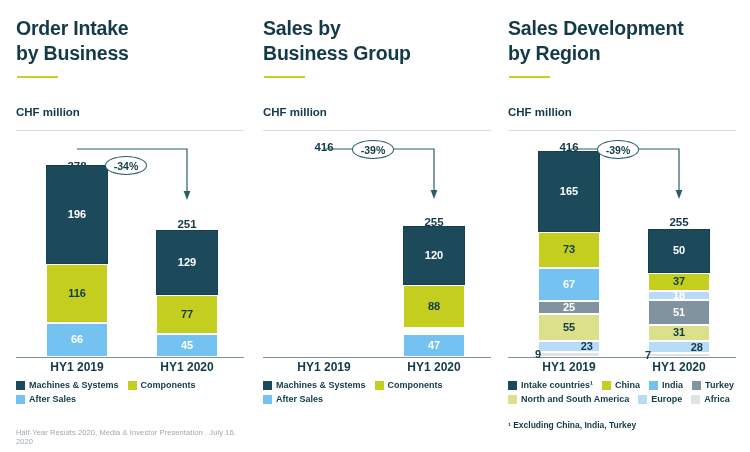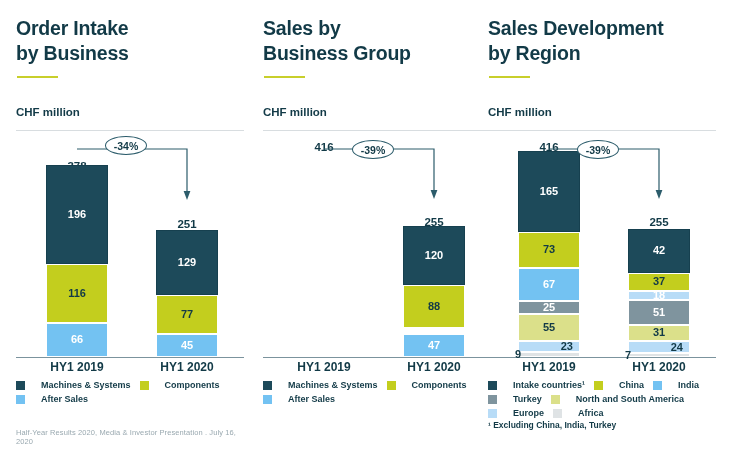--- a/index.html
+++ b/index.html
@@ -21,21 +21,21 @@
     height: 392px;
   }
   .panel {
     position: absolute;
     top: 0;
     width: 245px;
     height: 452px;
   }
   .panel-1 { left: 8px; }
   .panel-2 { left: 255px; }
-  .panel-3 { left: 480px; }
+  .panel-3 { left: 500px; }
 
   .panel-title {
     position: absolute;
     top: 16px;
     left: 8px;
     font-size: 19.5px;
     font-weight: bold;
     line-height: 1.28;
     color: #123a47;
     letter-spacing: -0.2px;
@@ -179,21 +179,21 @@
     top: 380px;
     width: 236px;
     display: flex;
     flex-wrap: wrap;
     align-items: center;
     gap: 4px 9px;
   }
   .legend-item {
     display: flex;
     align-items: center;
-    gap: 16px;
+    gap: 4px;
     font-size: 9px;
     font-weight: bold;
     color: #123a47;
     white-space: nowrap;
   }
   .swatch {
     width: 9px;
     height: 9px;
     flex: 0 0 9px;
     display: block;
@@ -265,21 +265,21 @@
         <div class="seg skyblue" style="height:23px;">
             <span class="v">45</span>
           </div>
       </div>
 
       <div class="delta-wrap">
         <svg width="230" height="222" viewBox="0 0 230 222">
           <path d="M 61 13 L 171 13 L 171 56" fill="none" stroke="#2c5c6b" stroke-width="1.2"></path>
           <path d="M 171 64 L 167.6 55 L 174.4 55 Z" fill="#2c5c6b"></path>
         </svg>
-        <div class="delta-badge" style="left:89px; top:0;">-34%</div>
+        <div class="delta-badge" style="left:89px; top:20px;">-34%</div>
       </div>
     </div>
 
     <div class="xlabels">
       <div class="xlabel a">HY1 2019</div>
       <div class="xlabel b">HY1 2020</div>
     </div>
 
     <div class="legend">
       <div class="legend-item">
@@ -389,36 +389,36 @@
             <span class="v">23</span>
           </div>
         <div class="seg palegrey offset-left" style="height:5px;">
             <span class="v">9</span>
           </div>
       </div>
 
       <div class="bar-total" style="left:140px; bottom:130px;">255</div>
       <div class="bar bar-2020">
         <div class="seg dark" style="height:44px;">
-            <span class="v">42</span>
+            <span class="v">50</span>
           </div>
         <div class="seg lime" style="height:18px;">
             <span class="v">37</span>
           </div>
         <div class="seg paleblue" style="height:9px;">
             <span class="v" style="color:#ffffff">18</span>
           </div>
         <div class="seg grey" style="height:25px;">
             <span class="v">51</span>
           </div>
         <div class="seg paleolive" style="height:16px;">
             <span class="v">31</span>
           </div>
         <div class="seg paleblue thin" style="height:12px;">
-            <span class="v">24</span>
+            <span class="v">28</span>
           </div>
         <div class="seg palegrey offset-left" style="height:4px;">
             <span class="v">7</span>
           </div>
       </div>
 
       <div class="delta-wrap">
         <svg width="230" height="222" viewBox="0 0 230 222">
           <path d="M 61 13 L 171 13 L 171 55" fill="none" stroke="#2c5c6b" stroke-width="1.2"></path>
           <path d="M 171 63 L 167.6 54 L 174.4 54 Z" fill="#2c5c6b"></path>

